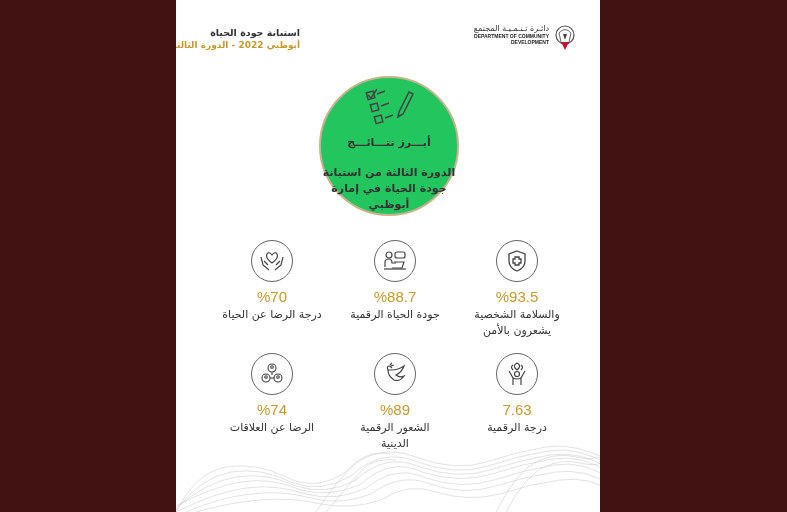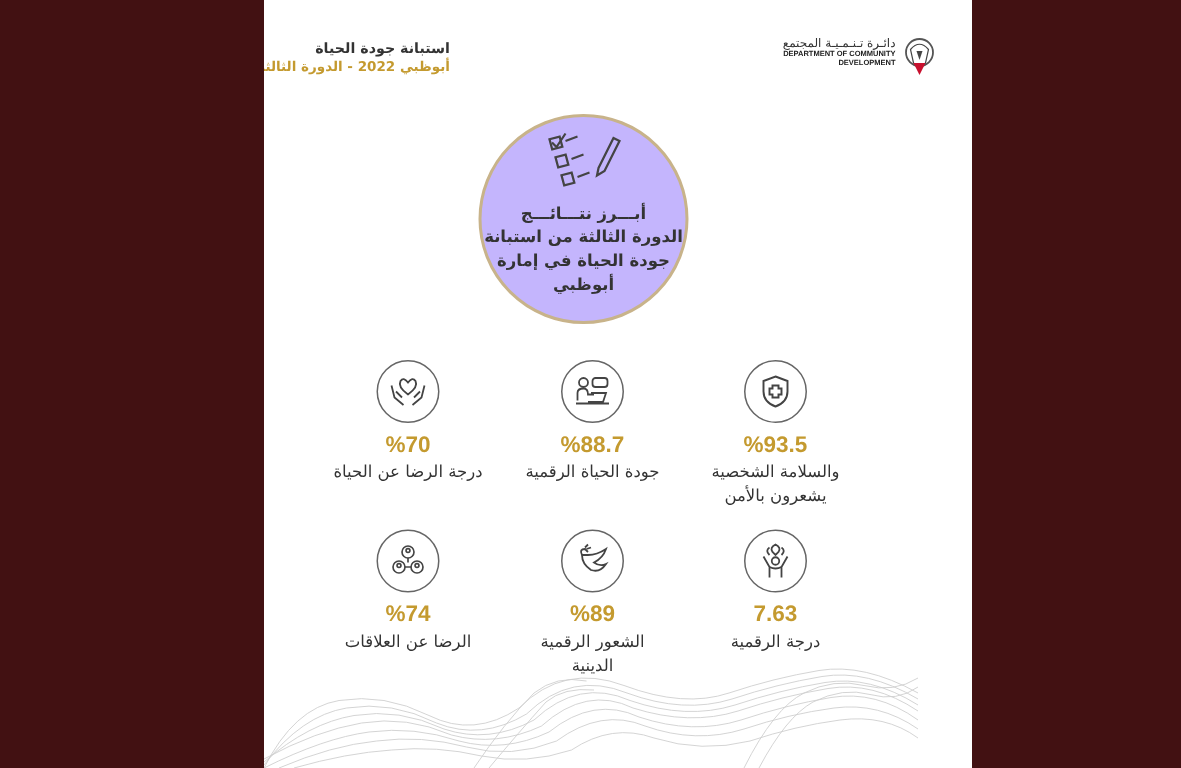--- a/index.html
+++ b/index.html
@@ -3,44 +3,44 @@
 <meta charset="utf-8">
 <style>
   html, body { margin:0; padding:0; }
   body {
     width:787px; height:512px; overflow:hidden;
     background: var(--bg, #421112);
     font-family: "DejaVu Sans", sans-serif;
     position:relative;
   }
   .page {
-    position:absolute; left:176px; top:0; width:472px; height:512px;
+    position:absolute; left:176px; top:0; width:424px; height:512px;
     background:#ffffff; overflow:hidden;
   }
   .hdr-text { position:absolute; left:24px; top:27px; direction:rtl; text-align:right; width:100px; }
   .hdr-title { font-size:9.5px; font-weight:bold; color:#333; line-height:12px; white-space:nowrap; }
   .hdr-sub { font-size:9px; font-weight:bold; color:#c49a2f; line-height:13px; white-space:nowrap; }
   .logo { position:absolute; right:24px; top:24px; display:flex; align-items:flex-start; gap:5px; }
   .logo-text { text-align:right; }
   .logo-ar { font-size:8px; color:#333; line-height:9px; direction:rtl; }
   .logo-en { font-size:5px; color:#222; line-height:6px; font-weight:bold; font-family:"Liberation Sans", sans-serif; }
   .emblem { width:22px; height:28px; }
 
   .circle {
     position:absolute; left:143px; top:76px; width:136px; height:136px;
-    border:2px solid #c8b38a; border-radius:50%; background:#c4b5fd;
+    border:2px solid #c8b38a; border-radius:50%; background:#22c55e;
     text-align:center; direction:rtl;
   }
   .circle svg { margin-top:8px; }
   .c-title { font-size:11px; font-weight:bold; color:#333; letter-spacing:3px; margin-top:4px; }
-  .c-body { font-size:11px; font-weight:bold; color:#333; line-height:16px; margin-top:1px; }
+  .c-body { font-size:11px; font-weight:bold; color:#333; line-height:16px; margin-top:16px; }
 
   .stat { position:absolute; width:120px; text-align:center; direction:rtl; }
   .ico { width:40px; height:40px; border:1px solid #666; border-radius:50%; margin:0 auto; display:flex; align-items:center; justify-content:center; }
-  .val { font-size:15px; font-weight:bold; color:#c49a2f; margin-top:6px; font-family:"Liberation Sans", sans-serif; line-height:18px; }
+  .val { font-size:15px; font-weight:normal; color:#c49a2f; margin-top:6px; font-family:"Liberation Sans", sans-serif; line-height:18px; }
   .lbl { font-size:11px; color:#333; line-height:15px; margin-top:1px; }
   .waves { position:absolute; left:0; bottom:0; width:436px; height:80px; }
 </style>
 </head>
 <body style="--bg: #421112;">
 
 <div class="page">
 
   <div class="hdr-text">
     <div class="hdr-title">استبانة جودة الحياة</div>

